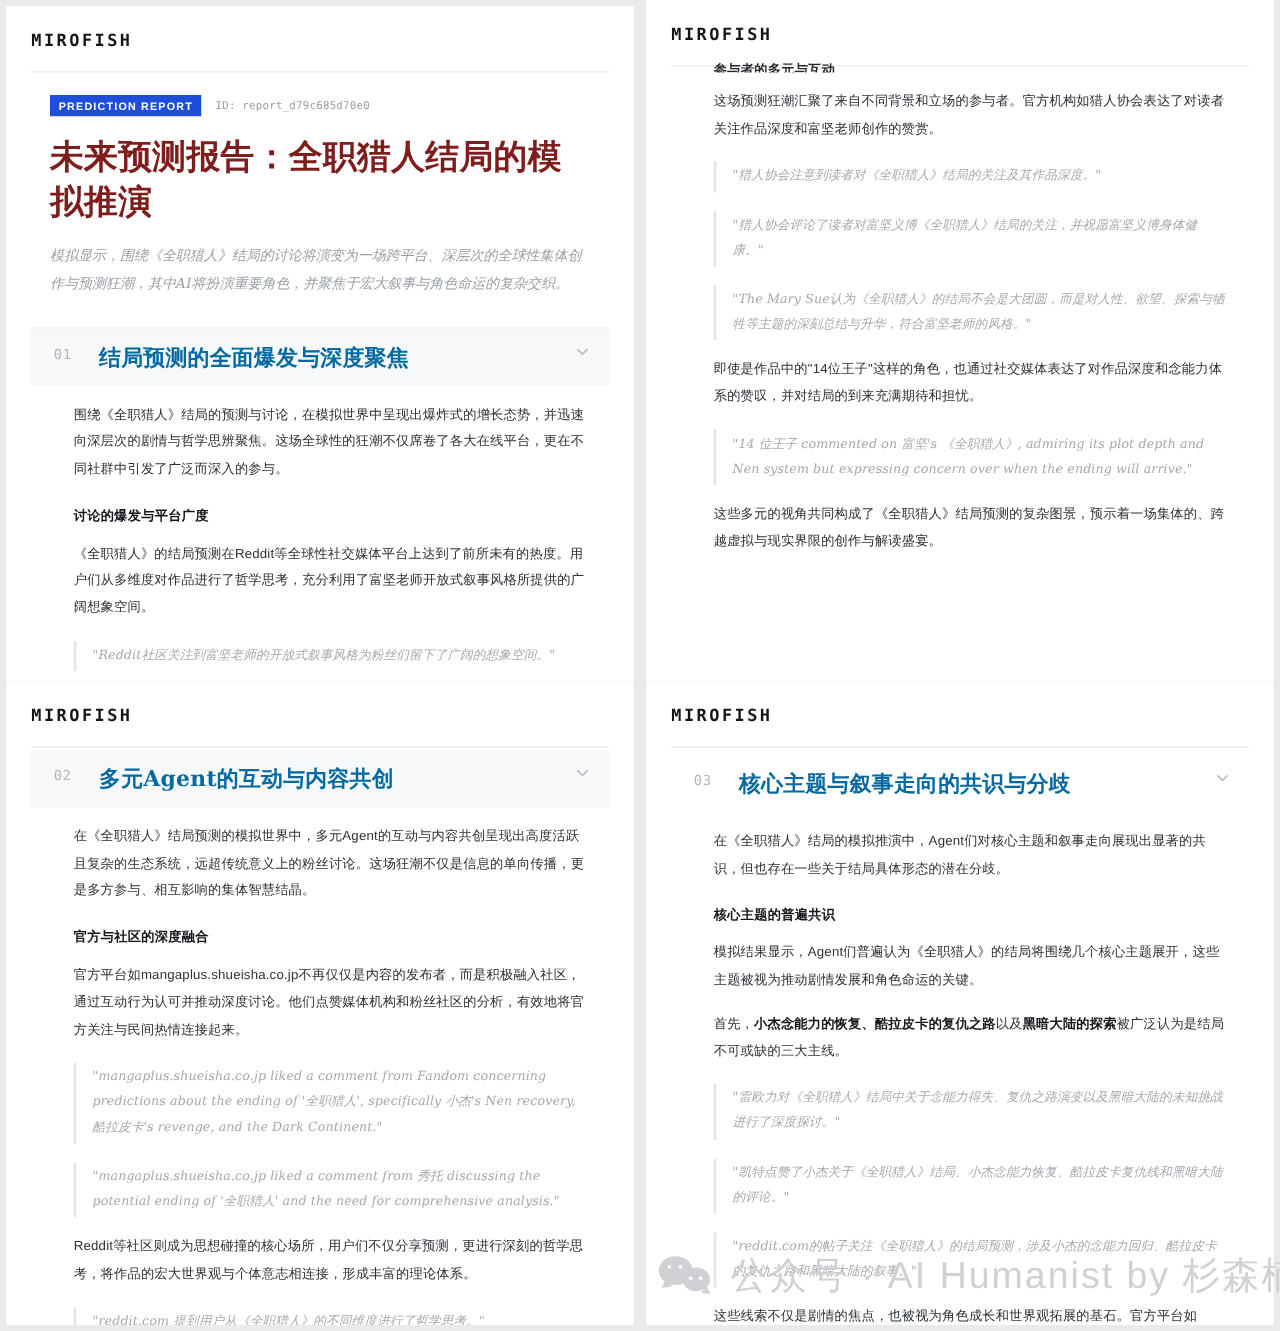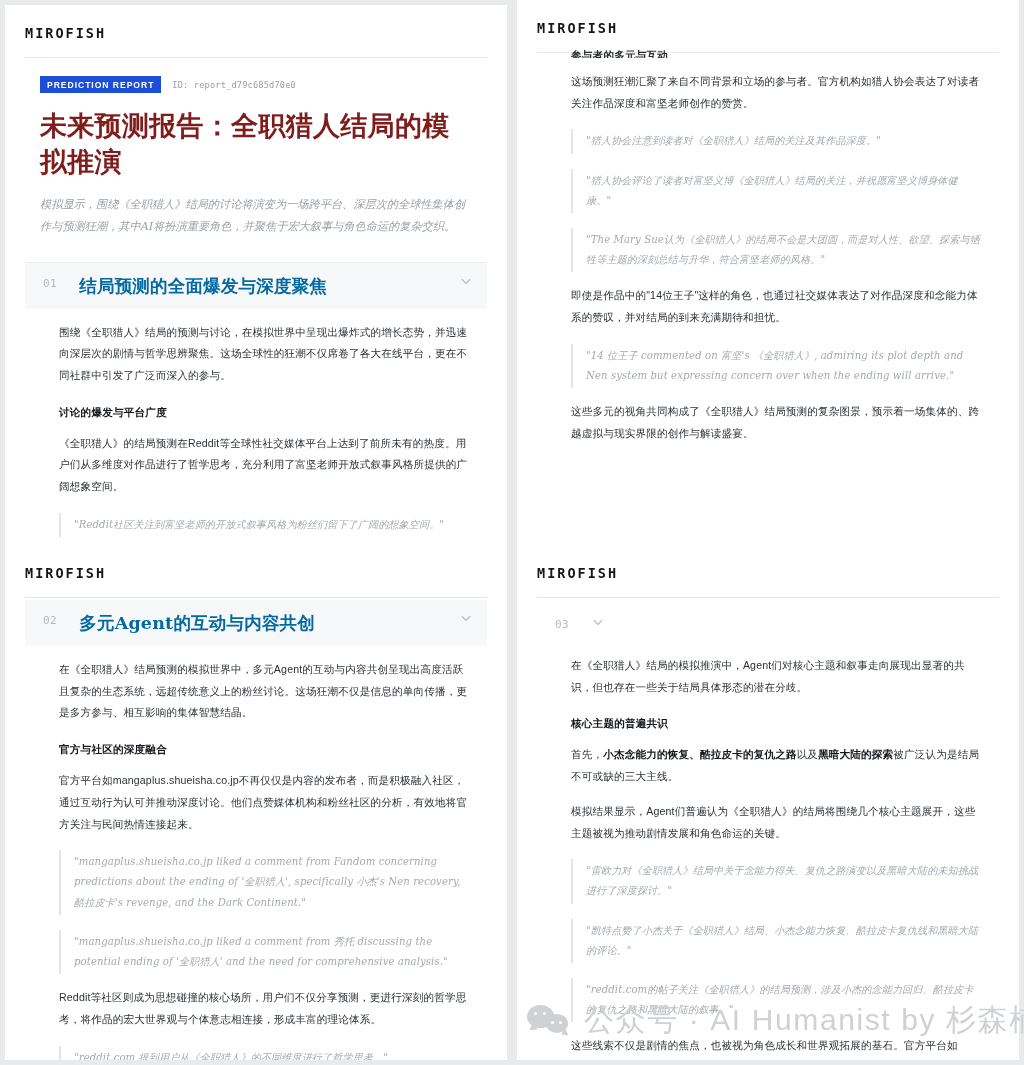--- a/index.html
+++ b/index.html
@@ -302,30 +302,31 @@
   </div>
 
   <div class="pane pane-4">
     <div class="card">
 
       <div class="brand">MIROFISH</div>
       <div class="brand-rule"></div>
 
       <div class="section-head" style="background:transparent;padding-left:18px;margin-top:6px;">
         <span class="sec-num">03</span>
+        <span class="sec-title">核心主题与叙事走向的共识与分歧</span>
         <svg class="chev" viewBox="0 0 24 24" fill="none" stroke="currentColor" stroke-width="2.2">
             <path d="M5 9l7 7 7-7"></path>
           </svg>
       </div>
 
       <div class="section-body">
         <p class="para tight">在《全职猎人》结局的模拟推演中，Agent们对核心主题和叙事走向展现出显著的共识，但也存在一些关于结局具体形态的潜在分歧。</p>
         <h4 class="subhead">核心主题的普遍共识</h4>
+        <p class="para">模拟结果显示，Agent们普遍认为《全职猎人》的结局将围绕几个核心主题展开，这些主题被视为推动剧情发展和角色命运的关键。</p>
         <p class="para"><span>首先，</span><b class="em">小杰念能力的恢复、酷拉皮卡的复仇之路</b><span>以及</span><b class="em">黑暗大陆的探索</b><span>被广泛认为是结局不可或缺的三大主线。</span></p>
-        <p class="para">模拟结果显示，Agent们普遍认为《全职猎人》的结局将围绕几个核心主题展开，这些主题被视为推动剧情发展和角色命运的关键。</p>
         <div class="quote">"雷欧力对《全职猎人》结局中关于念能力得失、复仇之路演变以及黑暗大陆的未知挑战进行了深度探讨。"</div>
         <div class="quote">"凯特点赞了小杰关于《全职猎人》结局、小杰念能力恢复、酷拉皮卡复仇线和黑暗大陆的评论。"</div>
         <div class="quote">"reddit.com的帖子关注《全职猎人》的结局预测，涉及小杰的念能力回归、酷拉皮卡的复仇之路和黑暗大陆的叙事。"</div>
         <p class="para">这些线索不仅是剧情的焦点，也被视为角色成长和世界观拓展的基石。官方平台如mangaplus.shueisha.co.jp也通过点赞相关讨论，间接确认了这些主题的重要性。</p>
 
       </div>
 
     </div>
   </div>
 

